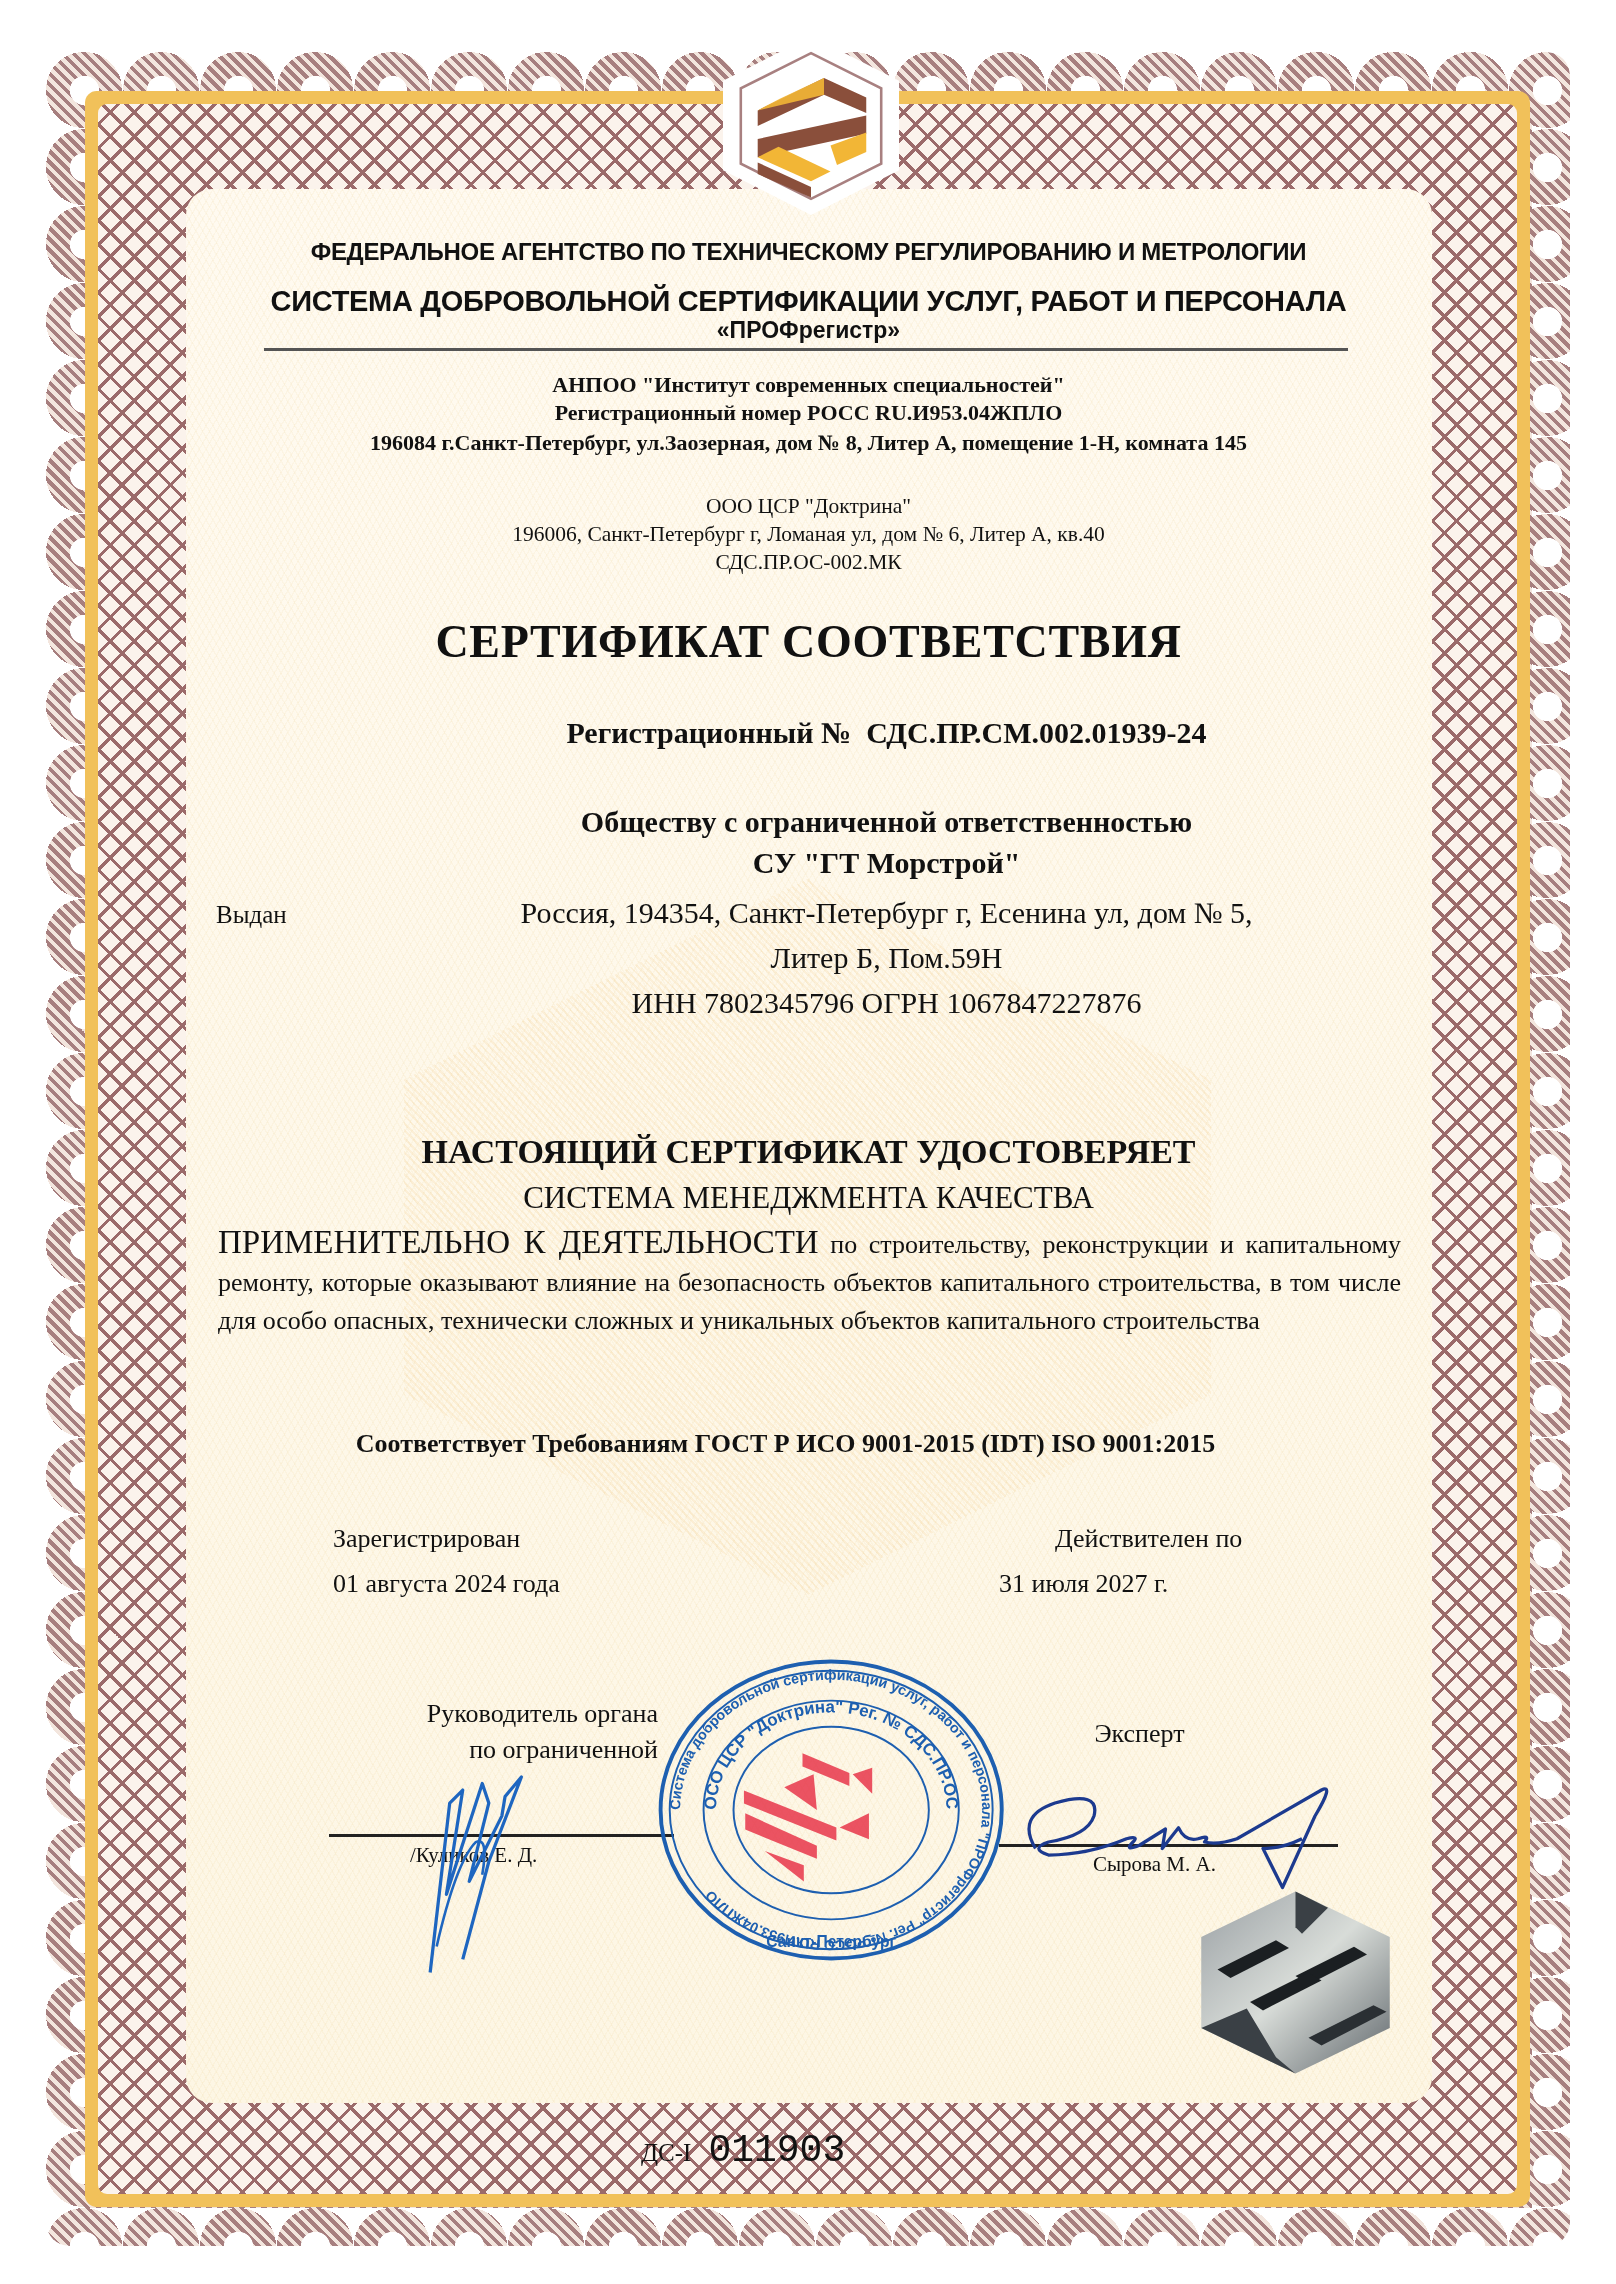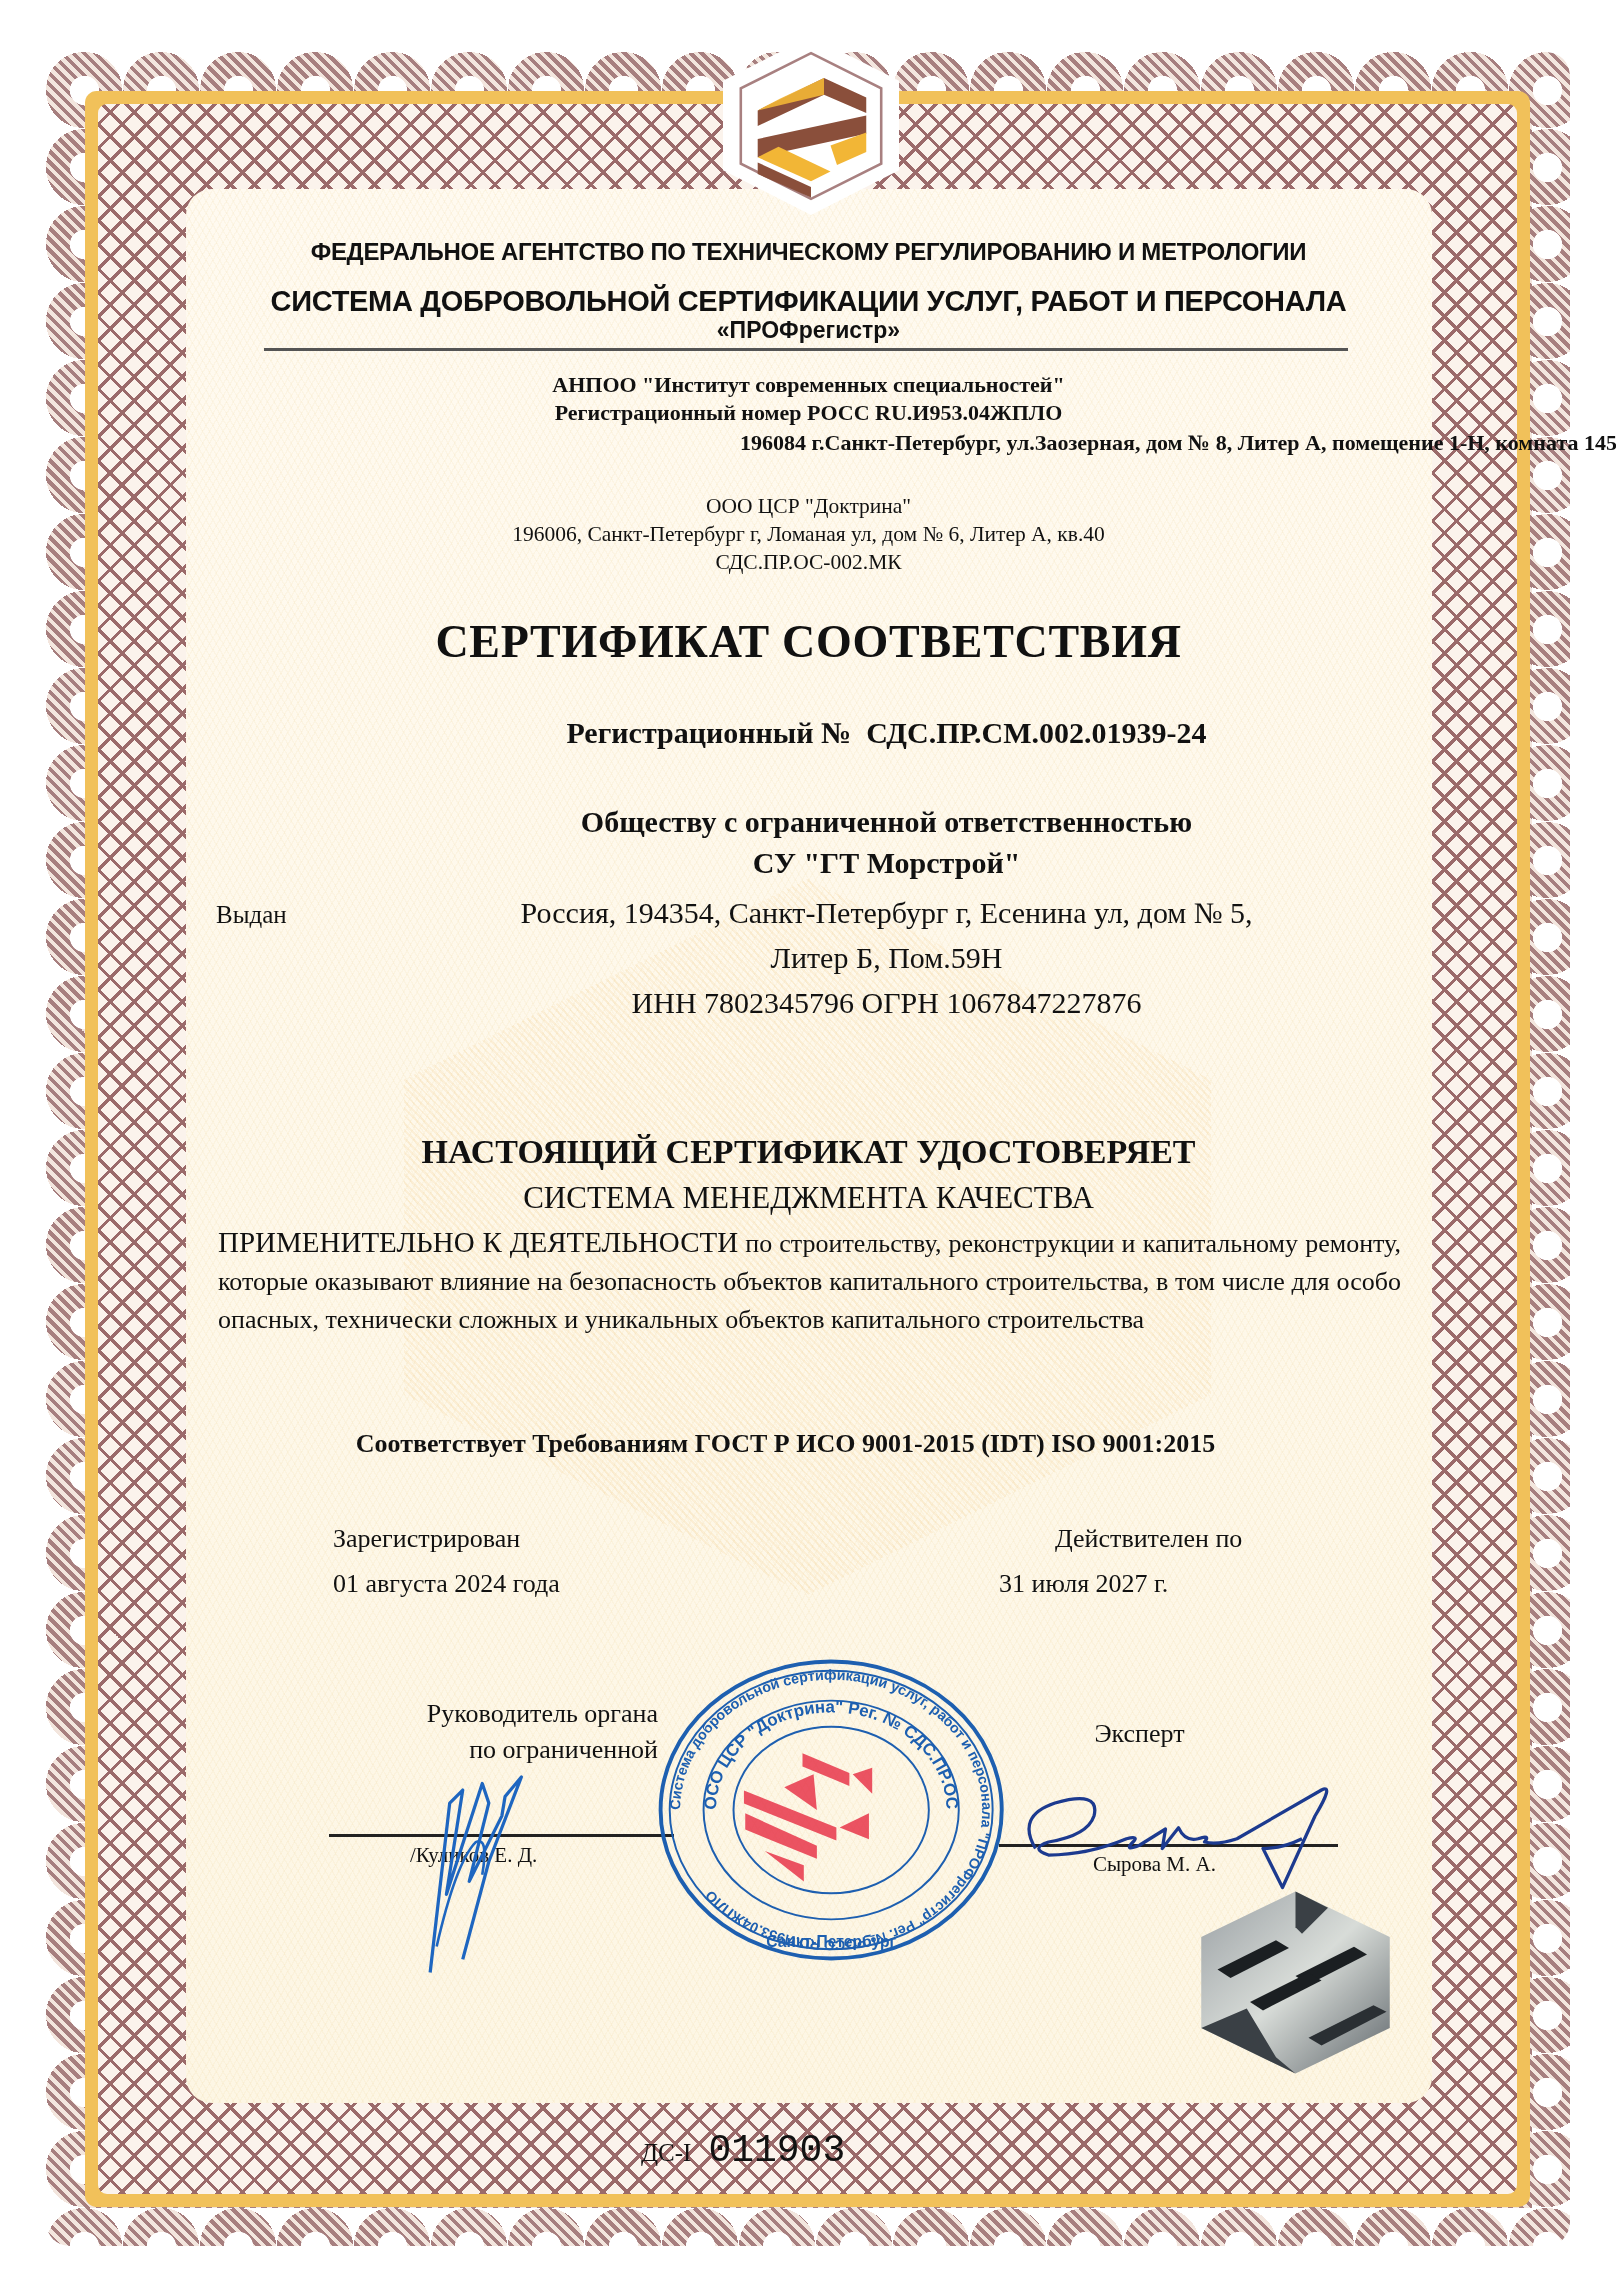--- a/index.html
+++ b/index.html
@@ -57,41 +57,41 @@
 
   .txt { position: absolute; left: 0; width: 1617px; text-align: center; white-space: nowrap; }
   .sans-b { font-family: "Liberation Sans", sans-serif; font-weight: bold; }
   .h-agency { top: 238px; font-size: 24px; letter-spacing: -0.3px; }
   .h-system { top: 285px; font-size: 29px; letter-spacing: -0.3px; }
   .h-brand { top: 317px; font-size: 23px; }
   .rule { position: absolute; left: 264px; width: 1084px; top: 348px; height: 2.6px; background: #555; }
   .org1 { font-weight: bold; font-size: 22px; }
   .org1.l1 { top: 372px; }
   .org1.l2 { top: 400px; }
-  .org1.l3 { top: 430px; text-align: right; }
+  .org1.l3 { top: 430px; }
   .org2 { font-size: 21.5px; }
   .org2.l1 { top: 494px; }
   .org2.l2 { top: 522px; }
   .org2.l3 { top: 550px; }
   .title { top: 615px; font-size: 46px; font-weight: bold; letter-spacing: 0.7px; }
   .regnum { top: 716px; font-size: 30px; font-weight: bold; left: 78px; }
   .holder { font-size: 30px; }
   .holder.n1 { top: 805px; font-weight: bold; left: 78px; }
   .holder.n2 { top: 846px; font-weight: bold; left: 78px; }
   .holder.a1 { top: 896px; left: 78px; }
   .holder.a2 { top: 941px; left: 78px; }
   .holder.a3 { top: 986px; left: 78px; }
   .issued-label { position: absolute; left: 216px; top: 901px; font-size: 25px; }
   .certifies { top: 1133px; font-size: 34px; font-weight: bold; }
   .qms { top: 1180px; font-size: 31px; }
   .scope {
     position: absolute; left: 218px; width: 1183px; top: 1223px;
     font-size: 26px; line-height: 38px; text-align: justify; text-align-last: left;
   }
-  .scope .lead { font-size: 29px; }
+  .scope .lead { font-size: 33px; }
   .compliance { top: 1429px; font-size: 26px; font-weight: bold; left: -23px; }
   .date-lbl { position: absolute; font-size: 26px; }
   .reg-lbl { left: 333px; top: 1524px; }
   .reg-val { left: 333px; top: 1569px; }
   .valid-lbl { left: 1055px; top: 1524px; }
   .valid-val { left: 999px; top: 1569px; }
   .sig-title { position: absolute; font-size: 26px; text-align: center; }
   .head-title { left: 319px; width: 339px; top: 1696px; line-height: 36px; text-align: right; }
   .exp-title { left: 1042px; width: 195px; top: 1719px; }
   .sig-line { position: absolute; height: 2.6px; background: #222; }

